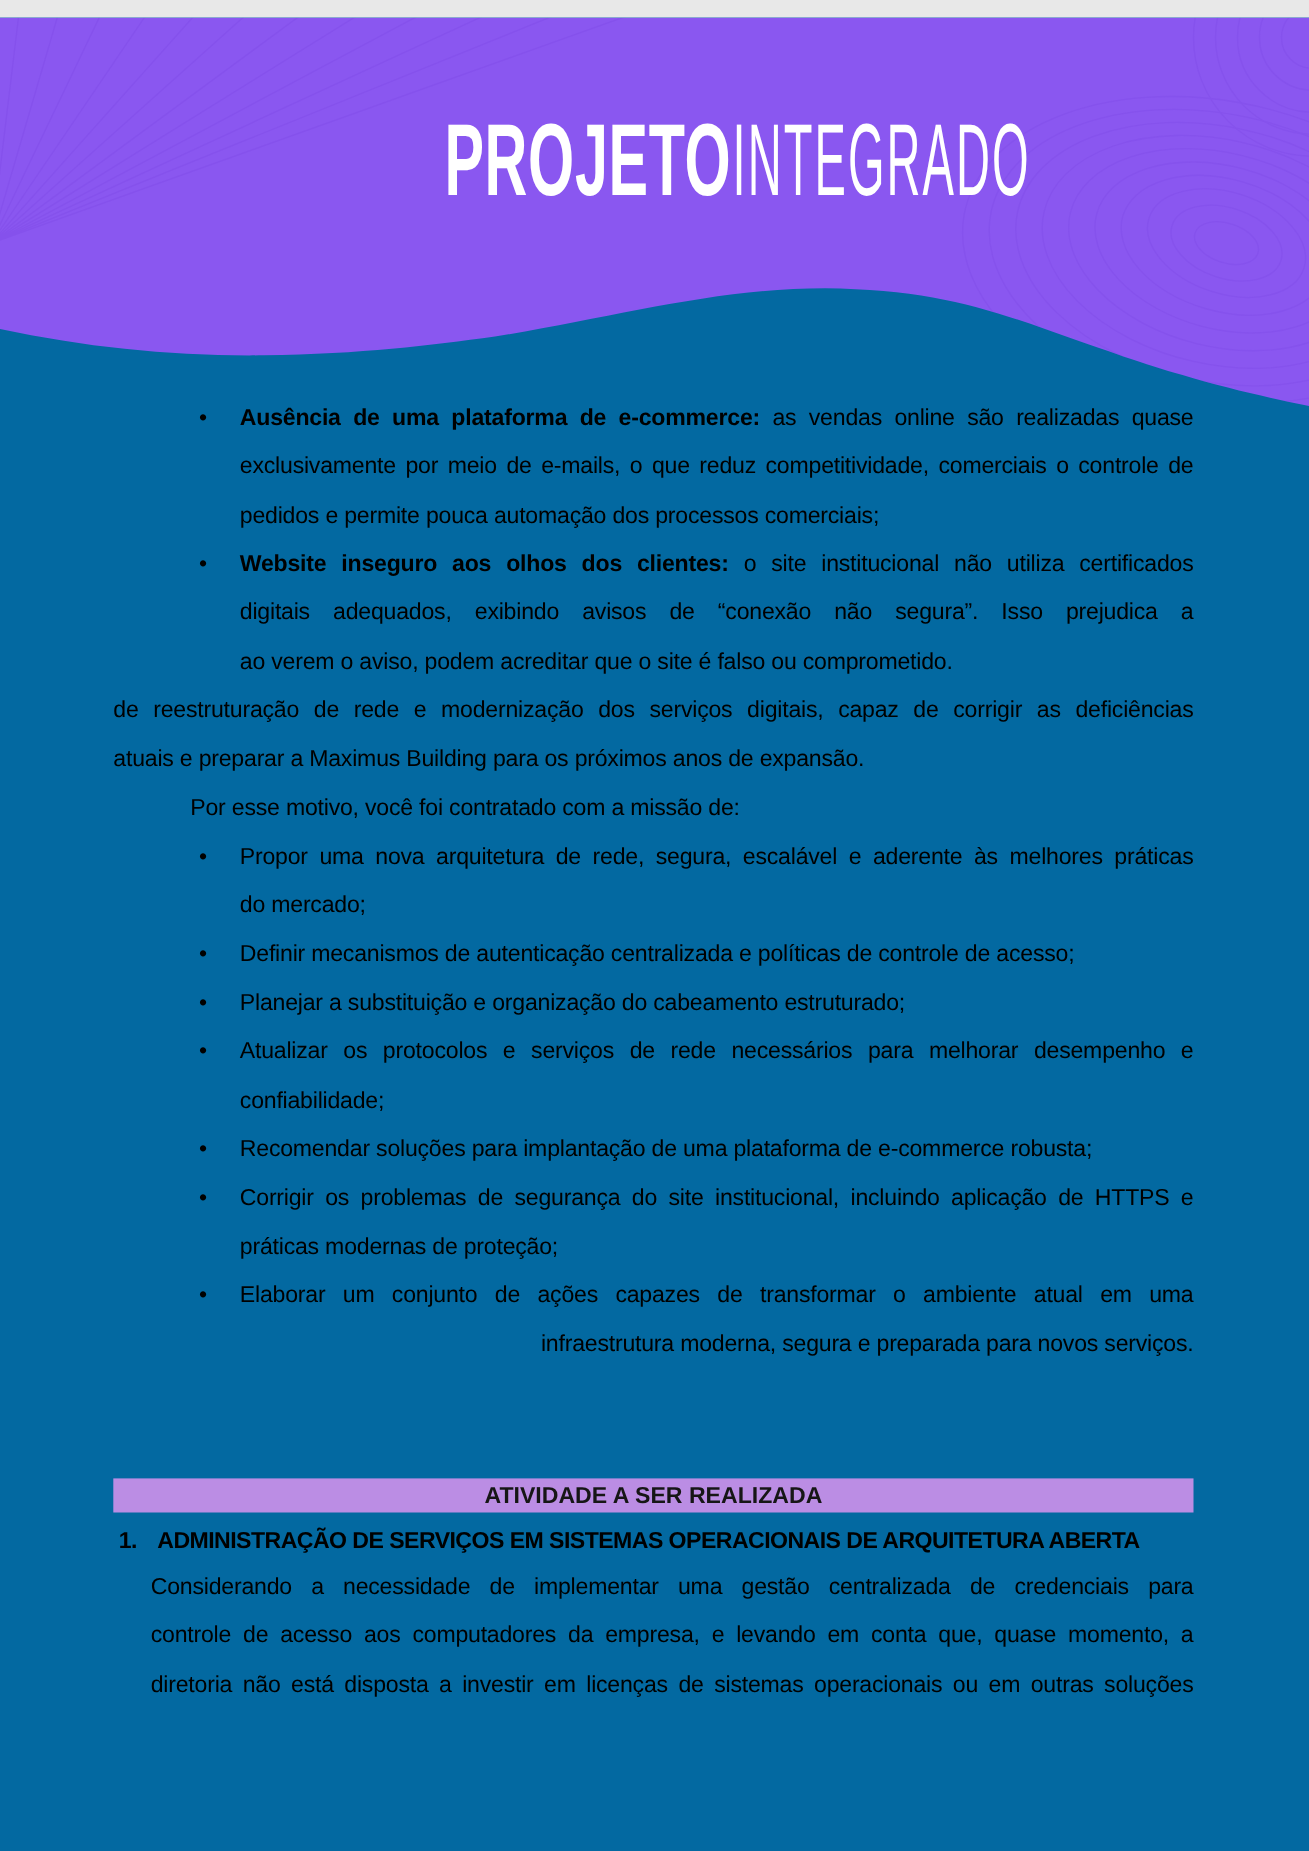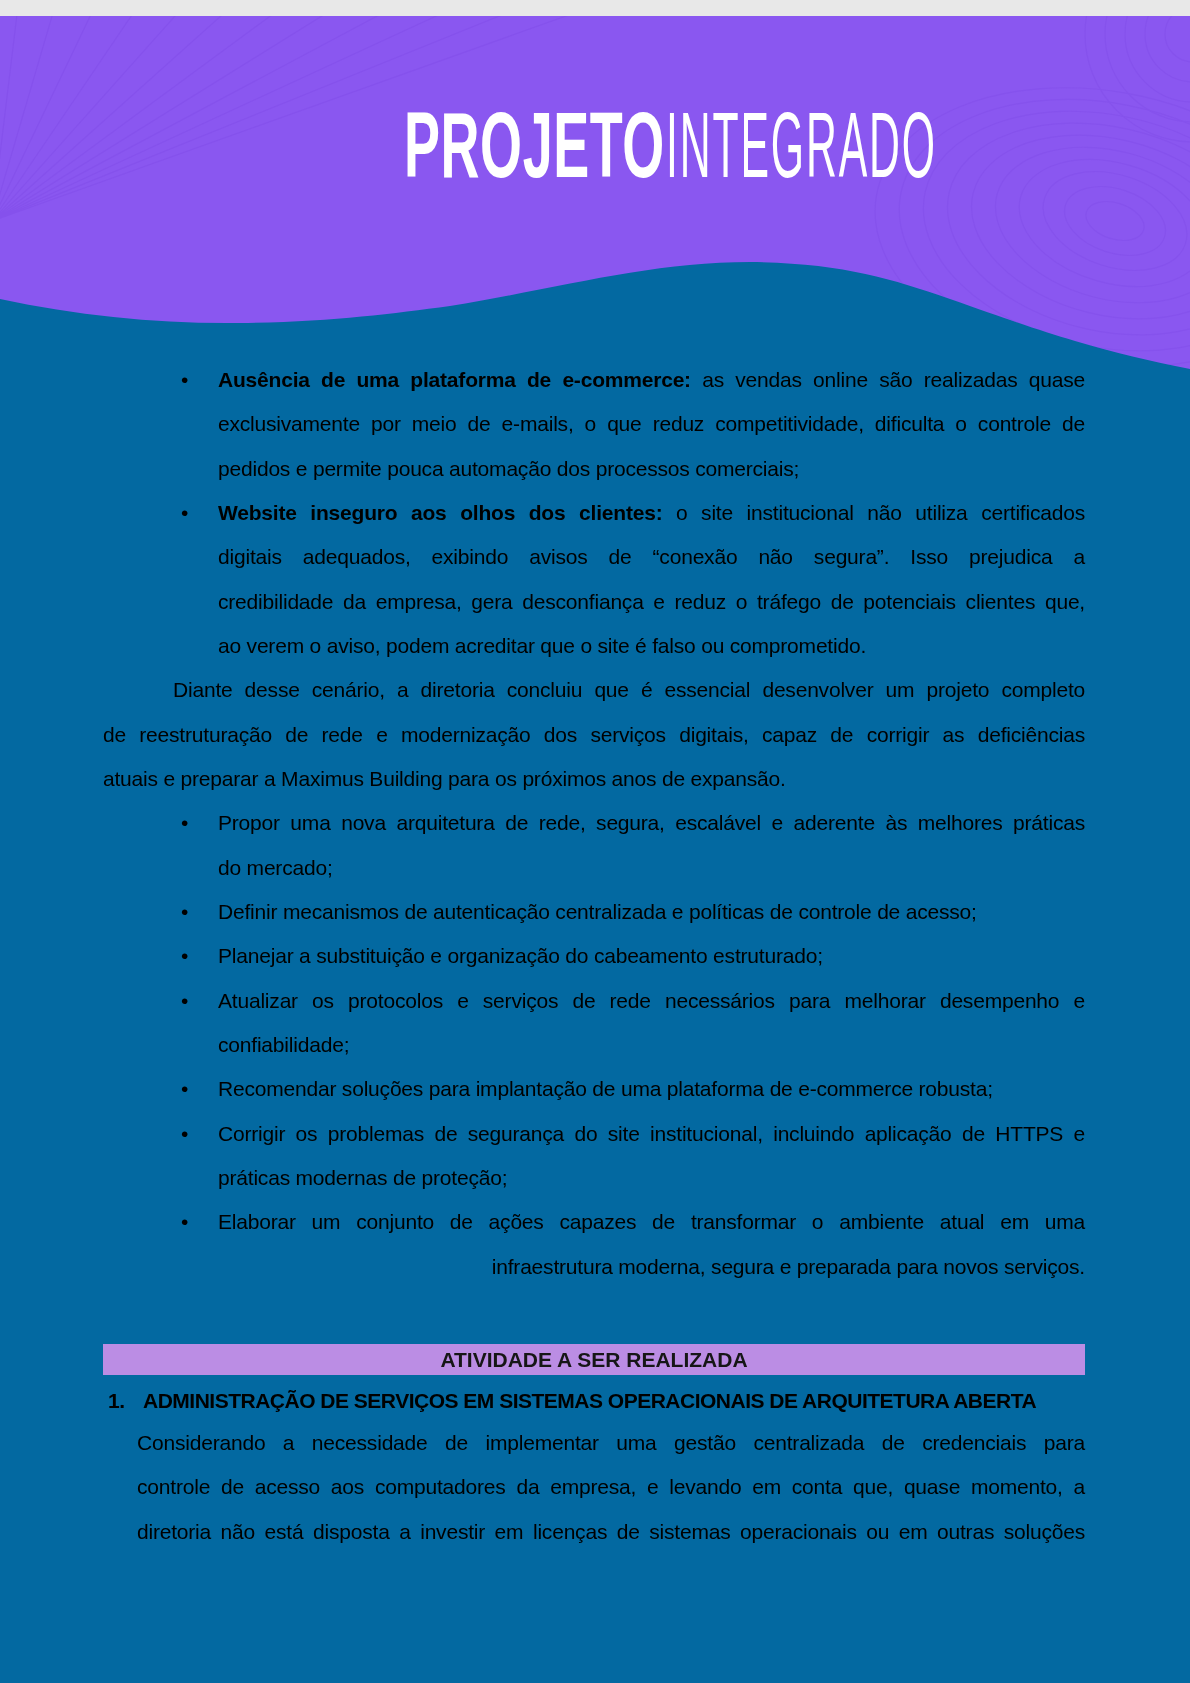--- a/index.html
+++ b/index.html
@@ -93,29 +93,28 @@
     </g>
   </svg>
 
   <div class="title-wrap">
     <span class="title-word title-bold" style="color: rgb(255, 255, 255);">PROJETO</span>
     <span class="title-word title-light" style="color: rgb(255, 255, 255);">INTEGRADO</span>
   </div>
 
   <div class="body-lines">
       <div class="line just" style="padding-left: 115px;"><span class="bullet">•</span><span class="b">Ausência de uma plataforma de e-commerce:</span><span> as vendas online são realizadas quase</span></div>
-      <div class="line just" style="padding-left: 115px;"><span>exclusivamente por meio de e-mails, o que reduz competitividade, dificulta o controle de</span></div>
+      <div class="line just" style="padding-left: 115px;"><span>exclusivamente por meio de e-mails, o que reduz competitividade, comerciais o controle de</span></div>
       <div class="line" style="padding-left: 115px;"><span>pedidos e permite pouca automação dos processos comerciais;</span></div>
       <div class="line just" style="padding-left: 115px;"><span class="bullet">•</span><span class="b">Website inseguro aos olhos dos clientes:</span><span> o site institucional não utiliza certificados</span></div>
       <div class="line just" style="padding-left: 115px;"><span>digitais adequados, exibindo avisos de “conexão não segura”. Isso prejudica a</span></div>
-      <div class="line just" style="padding-left: 115px;"><span>credibilidade da empresa, gera desconfiança e reduz o tráfego de potenciais clientes que,</span></div>
       <div class="line" style="padding-left: 115px;"><span>ao verem o aviso, podem acreditar que o site é falso ou comprometido.</span></div>
-      <div class="line just" style="padding-left: 70px;"><span>Diante desse cenário, a diretoria concluiu que é essencial desenvolver um projeto completo</span></div>
       <div class="line just" style="padding-left: 0px;"><span>de reestruturação de rede e modernização dos serviços digitais, capaz de corrigir as deficiências</span></div>
       <div class="line" style="padding-left: 0px;"><span>atuais e preparar a Maximus Building para os próximos anos de expansão.</span></div>
+      <div class="line" style="padding-left: 70px;"><span>Por esse motivo, você foi contratado com a missão de:</span></div>
       <div class="line just" style="padding-left: 115px;"><span class="bullet">•</span><span>Propor uma nova arquitetura de rede, segura, escalável e aderente às melhores práticas</span></div>
       <div class="line" style="padding-left: 115px;"><span>do mercado;</span></div>
       <div class="line" style="padding-left: 115px;"><span class="bullet">•</span><span>Definir mecanismos de autenticação centralizada e políticas de controle de acesso;</span></div>
       <div class="line" style="padding-left: 115px;"><span class="bullet">•</span><span>Planejar a substituição e organização do cabeamento estruturado;</span></div>
       <div class="line just" style="padding-left: 115px;"><span class="bullet">•</span><span>Atualizar os protocolos e serviços de rede necessários para melhorar desempenho e</span></div>
       <div class="line" style="padding-left: 115px;"><span>confiabilidade;</span></div>
       <div class="line" style="padding-left: 115px;"><span class="bullet">•</span><span>Recomendar soluções para implantação de uma plataforma de e-commerce robusta;</span></div>
       <div class="line just" style="padding-left: 115px;"><span class="bullet">•</span><span>Corrigir os problemas de segurança do site institucional, incluindo aplicação de HTTPS e</span></div>
       <div class="line" style="padding-left: 115px;"><span>práticas modernas de proteção;</span></div>
       <div class="line just" style="padding-left: 115px;"><span class="bullet">•</span><span>Elaborar um conjunto de ações capazes de transformar o ambiente atual em uma</span></div>

